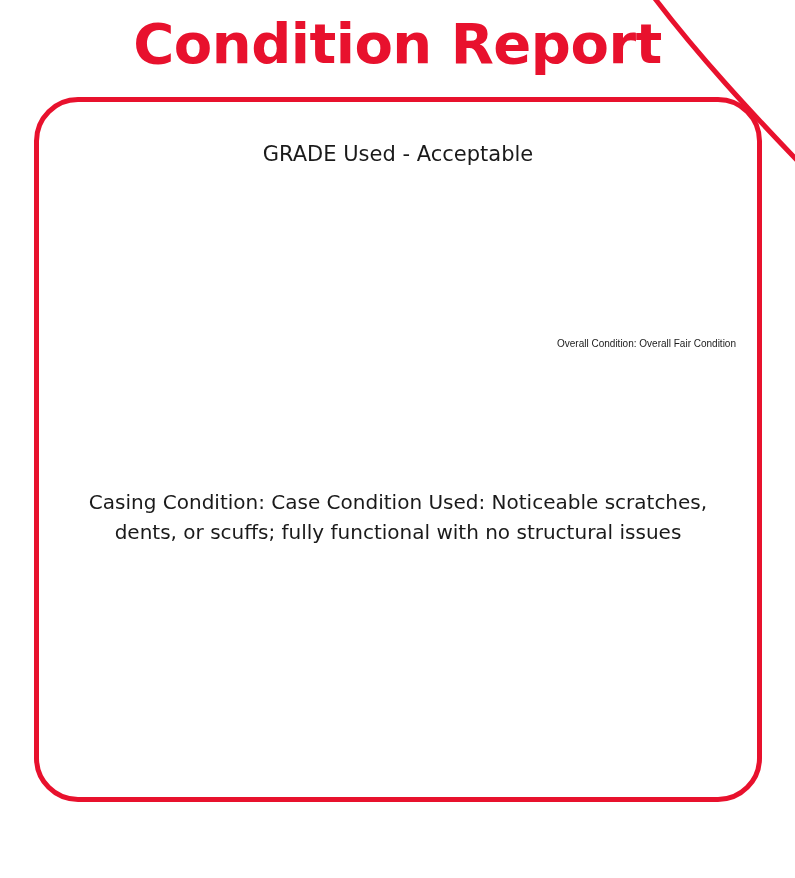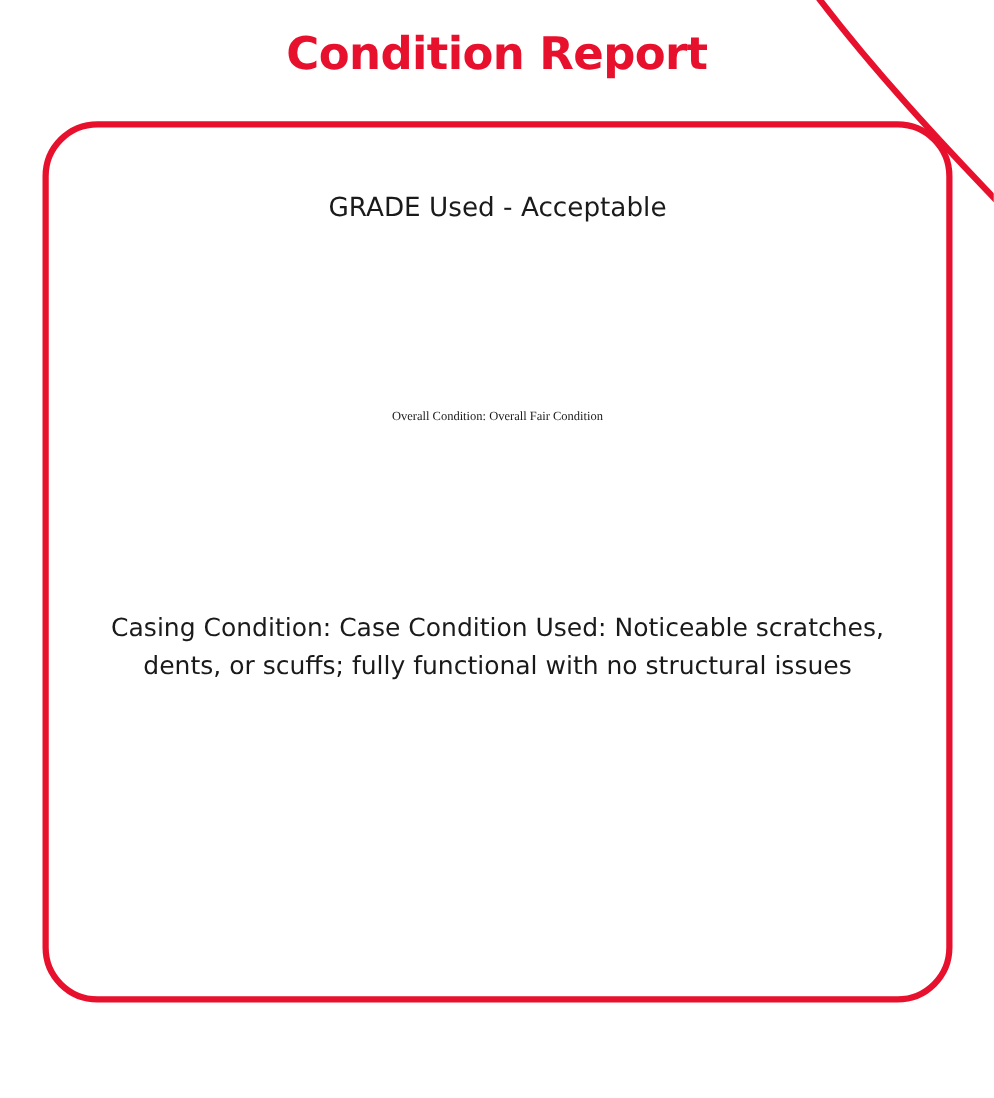--- a/index.html
+++ b/index.html
@@ -26,21 +26,21 @@
 
   
   .report-title {
     position: absolute;
     left: 0;
     top: 8px;
     width: 795px;
     text-align: center;
     font-family: "DejaVu Sans", sans-serif;
     font-weight: bold;
-    font-size: 36px;
+    font-size: 56px;
     line-height: 72px;
     color: #e8112d;
     letter-spacing: -0.5px;
     white-space: nowrap;
   }
 
   
   .swoosh {
     position: absolute;
     left: 600px;
@@ -60,37 +60,37 @@
     border: 5px solid #e8112d;
     border-radius: 44px;
     box-sizing: border-box;
     background: transparent;
   }
 
   
   .grade-line {
     position: absolute;
     left: 60px;
-    top: 152px;
+    top: 140px;
     width: 676px;
     text-align: center;
     font-family: "DejaVu Sans", sans-serif;
     font-size: 21px;
     line-height: 28px;
     color: #1a1a1a;
     font-weight: normal;
   }
 
   .overall-line {
     position: absolute;
     left: 60px;
-    top: 327px;
+    top: 337px;
     width: 676px;
-    text-align: center;
-    font-family: Liberation Serif, serif;
+    text-align: right;
+    font-family: Liberation Sans, sans-serif;
     font-size: 10px;
     line-height: 14px;
     color: #1a1a1a;
   }
 
   .casing-line {
     position: absolute;
     left: 78px;
     top: 487px;
     width: 640px;

